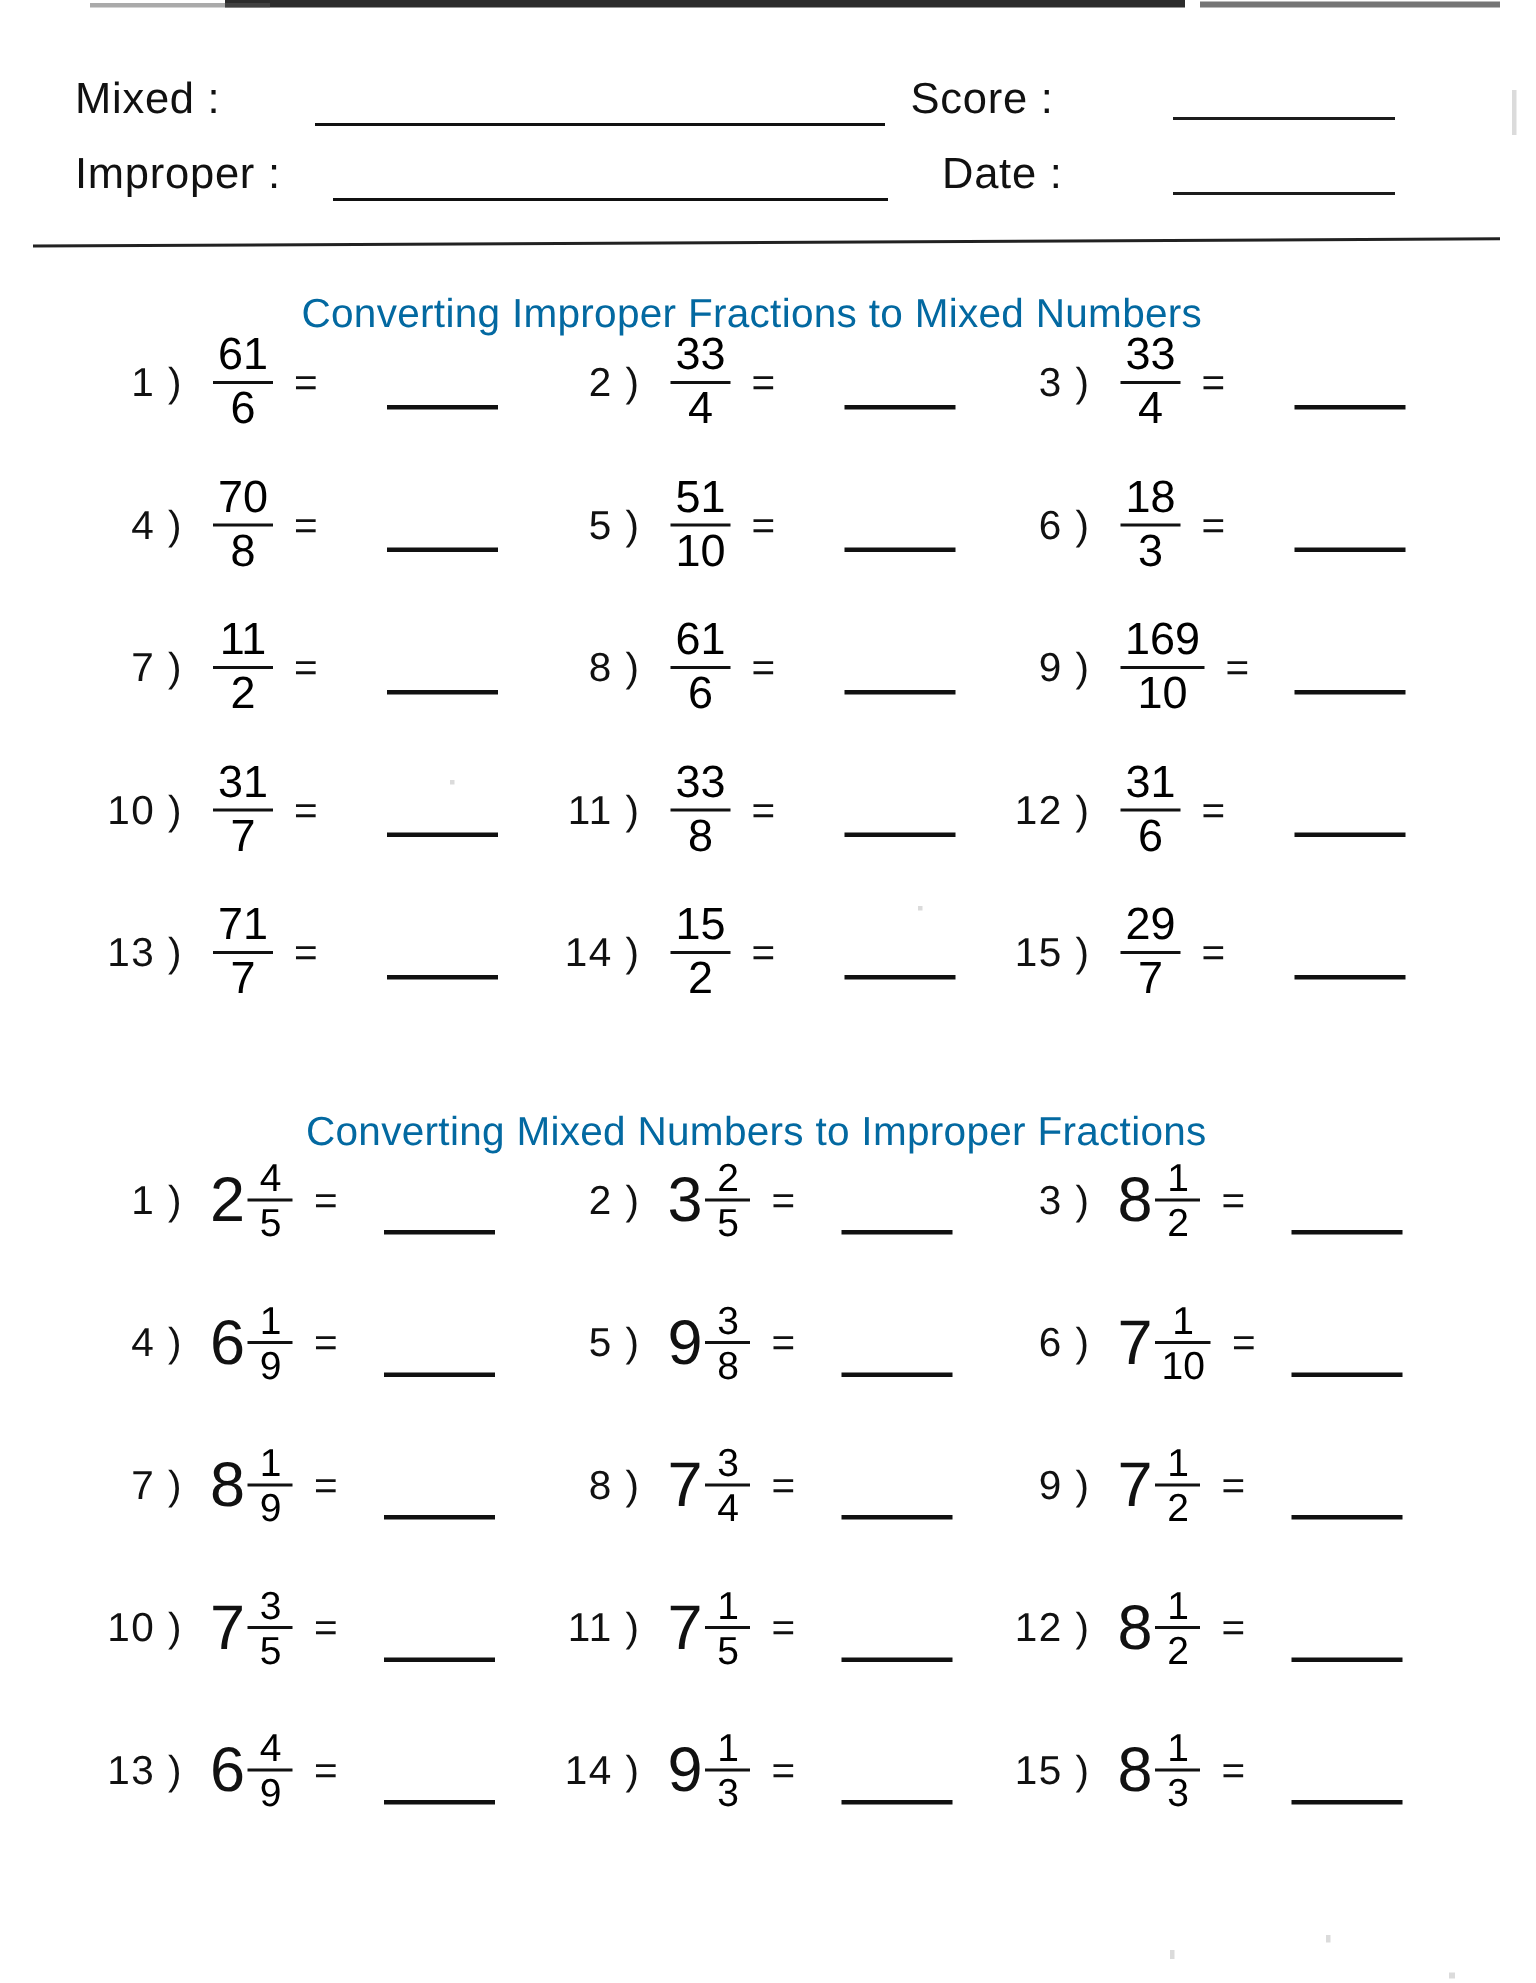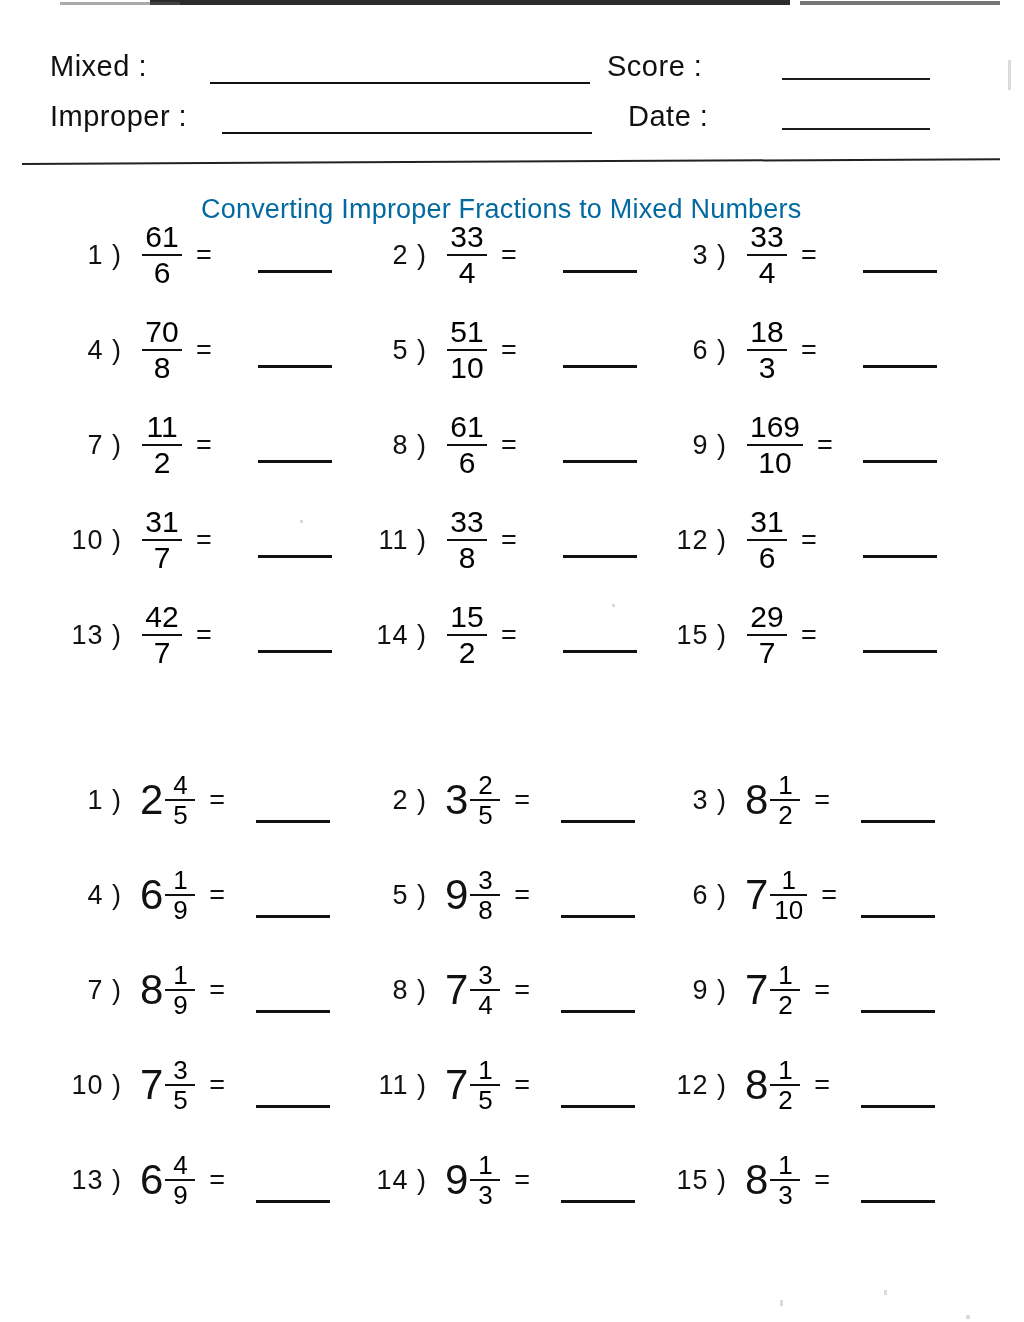--- a/index.html
+++ b/index.html
@@ -193,20 +193,21 @@
 
   <div class="hdr-label" style="left:628px; top:100px;">Date :</div>
   <div class="hdr-rule thin" style="left:782px; top:128px; width:148px;"></div>
 
   <div class="divider"></div>
 
   <div class="section-title" style="left:201px; top:168px;">Converting Improper Fractions to Mixed Numbers</div>
 
   <div id="section1"></div>
 
+  <div class="section-title" style="left:204px; top:713px;">Converting Mixed Numbers to Improper Fractions</div>
 
   <div id="section2"></div>
 
 <div class="problem" style="left: 60px; top: 222px;">
       <span class="pnum">1 )</span>
       <span class="frac">
         <span class="num">61</span>
         <span class="bar"></span>
         <span class="den">6</span>
       </span>
@@ -319,21 +320,21 @@
         <span class="num">31</span>
         <span class="bar"></span>
         <span class="den">6</span>
       </span>
       <span class="eq">=</span>
     </div>
     <div class="ans-line" style="left: 863px; top: 555px;"></div>
     <div class="problem" style="left: 60px; top: 602px;">
       <span class="pnum">13 )</span>
       <span class="frac">
-        <span class="num">42</span>
+        <span class="num">71</span>
         <span class="bar"></span>
         <span class="den">7</span>
       </span>
       <span class="eq">=</span>
     </div>
     <div class="ans-line" style="left: 258px; top: 650px;"></div>
     <div class="problem" style="left: 365px; top: 602px;">
       <span class="pnum">14 )</span>
       <span class="frac">
         <span class="num">15</span>

